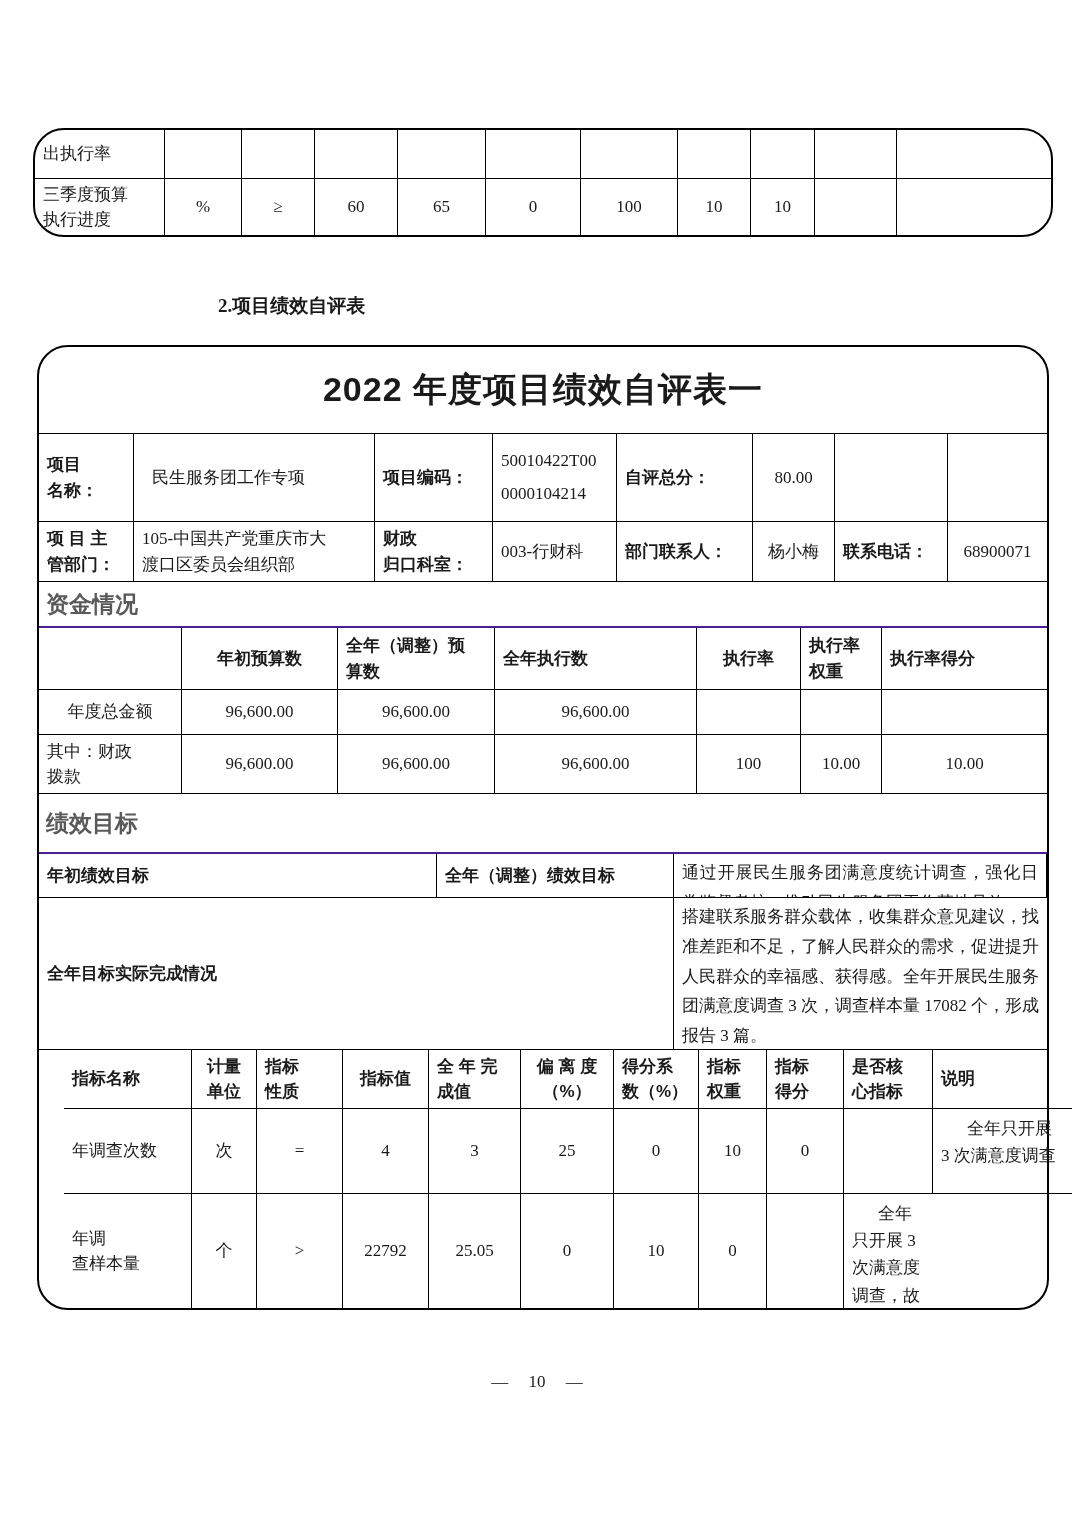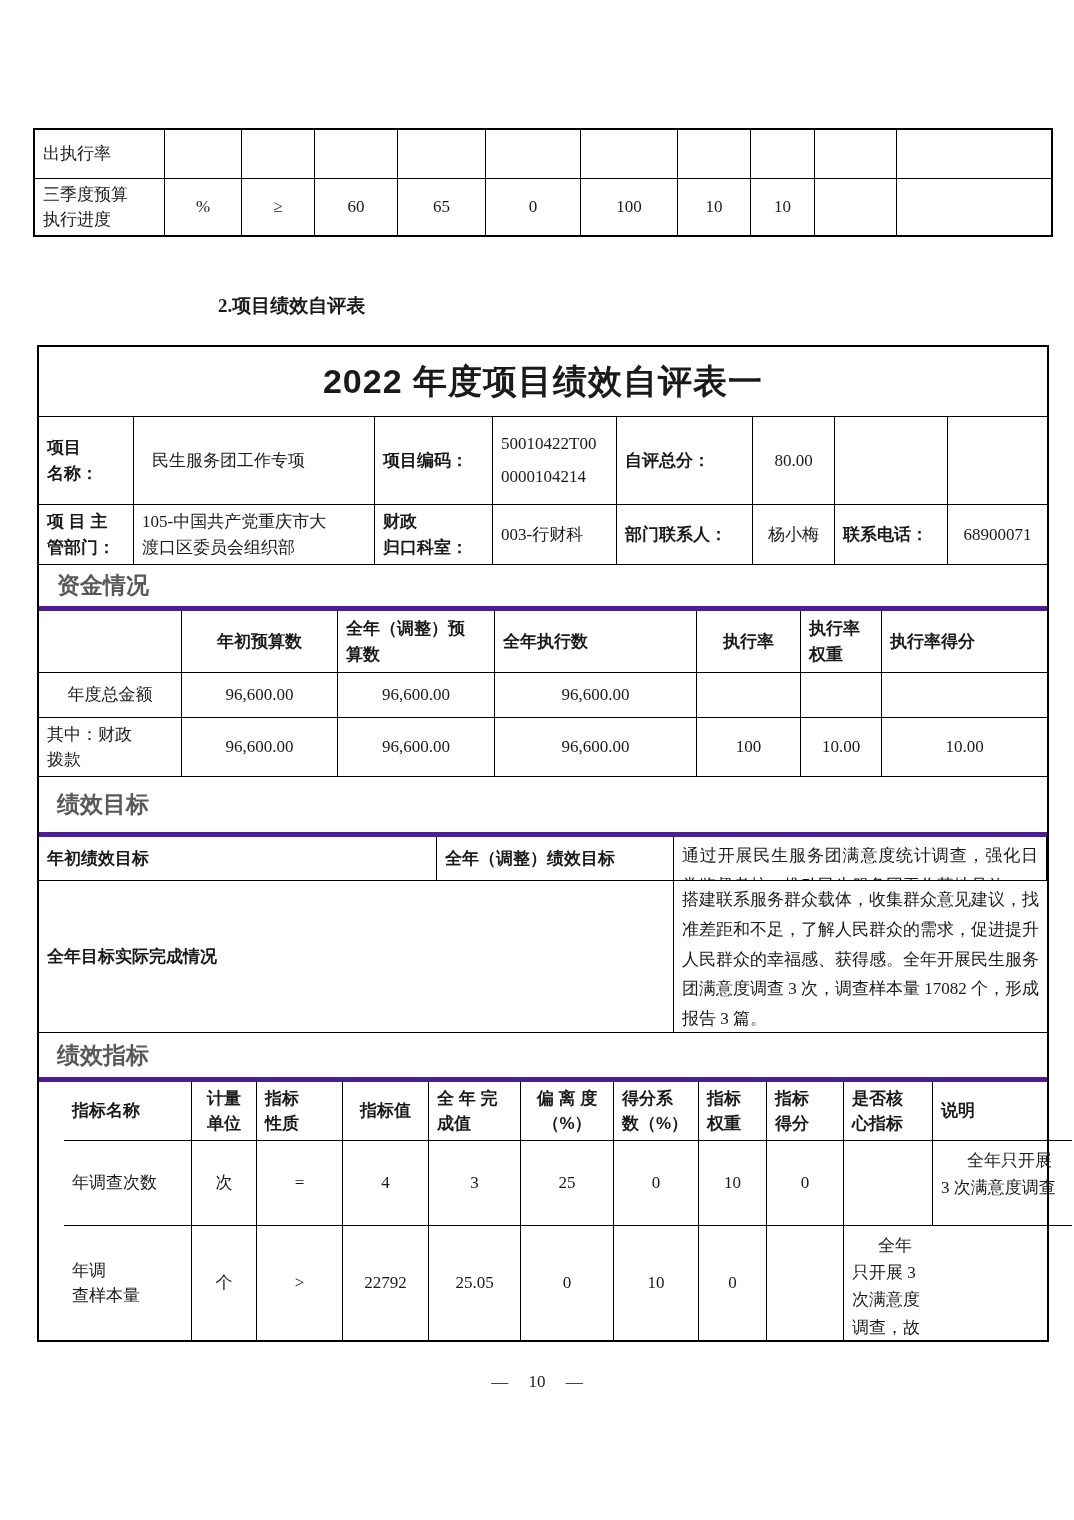--- a/index.html
+++ b/index.html
@@ -4,21 +4,21 @@
 <style>
   html,body{margin:0;padding:0;background:#ffffff;}
   .page{
     position:relative;
     width:1074px;height:1520px;
     background:#ffffff;
     font-family:"Liberation Serif","DejaVu Serif",serif;
     color:#1a1a1a;
     overflow:hidden;
   }
-  .abs{position:absolute;}
+  .abs{position:absolute;border-radius:31px;}
   .grid{display:grid;}
   
   .c{
     display:flex;align-items:center;justify-content:center;
     text-align:center;white-space:pre-line;
     border-right:1px solid #000;border-bottom:1px solid #000;
     padding:2px 4px;box-sizing:border-box;
     font-size:17px;line-height:1.5;overflow:hidden;
   }
   .c.l{justify-content:flex-start;text-align:left;padding-left:8px;}
@@ -39,28 +39,28 @@
     left:218px;top:293px;
     font-size:19px;font-weight:bold;
     font-family:"Liberation Serif","DejaVu Serif",serif;
   }
   
   #report{
     left:37px;top:345px;width:1012px;
     border:2px solid #000;box-sizing:border-box;
   }
   .title-row{
-    height:70px;border-bottom:1px solid #000;box-sizing:border-box;
+    height:87px;border-bottom:1px solid #000;box-sizing:border-box;
     display:flex;align-items:center;justify-content:center;
     font-size:34px;letter-spacing:1px;
   }
   .section-row{
     display:flex;align-items:center;
-    border-bottom:5px solid #4c1d95;box-sizing:border-box;
-    padding-left:18px;font-size:23px;color:#595959;
+    border-bottom:2px solid #4c1d95;box-sizing:border-box;
+    padding-left:7px;font-size:23px;color:#595959;
   }
   #sec-funding{height:46px;}
   #sec-goals{height:60px;}
   #sec-indicators{height:49px;}
   #info-grid{grid-template-columns:95px 241px 118px 124px 136px 82px 113px 99px;grid-template-rows:88px 60px;}
   #fund-grid{grid-template-columns:143px 156px 157px 202px 104px 81px 165px;grid-template-rows:62px 45px 59px;}
   #goals-grid{grid-template-columns:398px 237px 373px;grid-template-rows:44px 152px;}
   #goals-grid .body{line-height:1.75;padding:4px 8px;}
   #ind-grid{grid-template-columns:128px 65px 86px 86px 92px 93px 85px 68px 77px 89px 139px;grid-template-rows:59px 85px 114px;margin-left:25px;}
   .note-cell{text-indent:26px;line-height:1.6;padding:4px 8px;}
@@ -169,21 +169,20 @@
     <div class="grid" id="goals-grid">
       <div class="c l b">年初绩效目标</div>
       <div class="c l b">全年（调整）绩效目标</div>
       <div class="c l t j body">通过开展民生服务团满意度统计调查，强化日常监督考核，推动民生服务团工作落地见效</div>
 
       <div class="c l lc b">全年目标实际完成情况</div>
       <div class="c body"></div>
       <div class="c l t j lc body">搭建联系服务群众载体，收集群众意见建议，找准差距和不足，了解人民群众的需求，促进提升人民群众的幸福感、获得感。全年开展民生服务团满意度调查 3 次，调查样本量 17082 个，形成报告 3 篇。</div>
     </div>
 
-    <div class="section-row b" id="sec-indicators">绩效指标</div>
 
     <div class="grid" id="ind-grid">
       <div class="c l b">指标名称</div>
       <div class="c b">计量
 单位</div>
       <div class="c l b">指标
 性质</div>
       <div class="c b">指标值</div>
       <div class="c l b">全 年 完
 成值</div>

